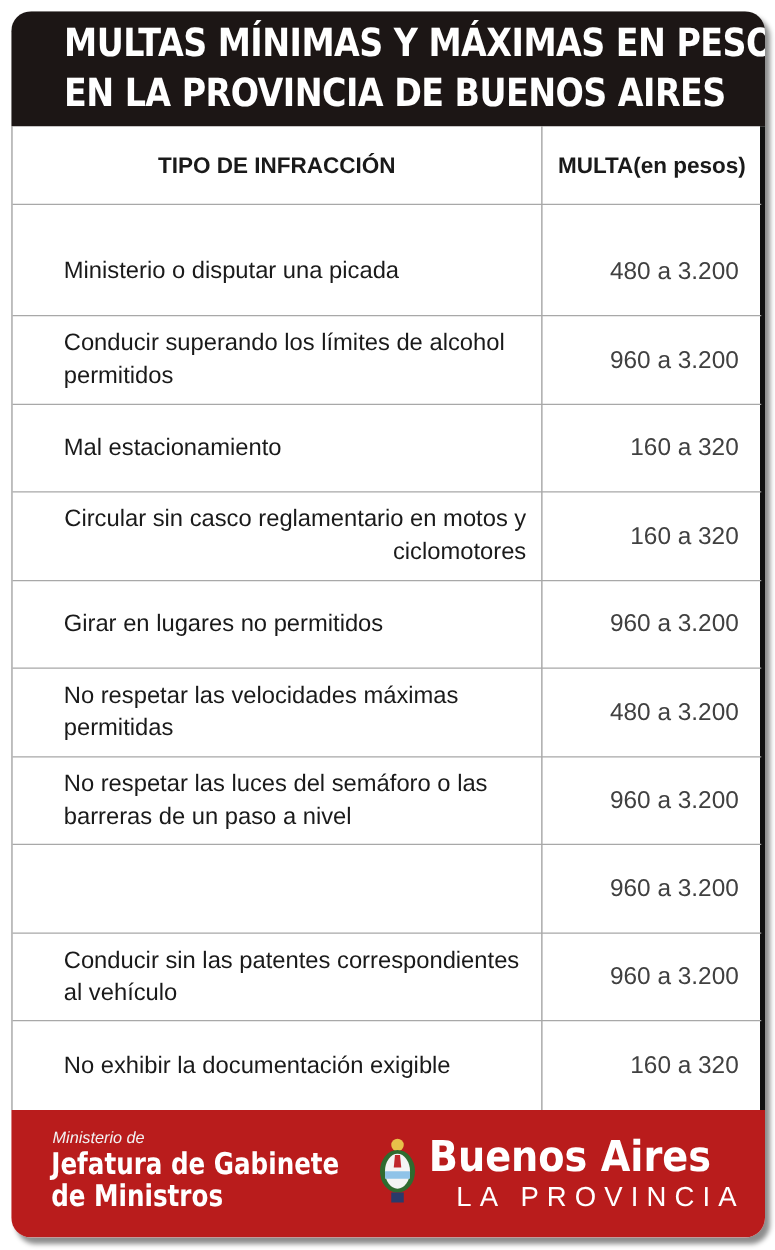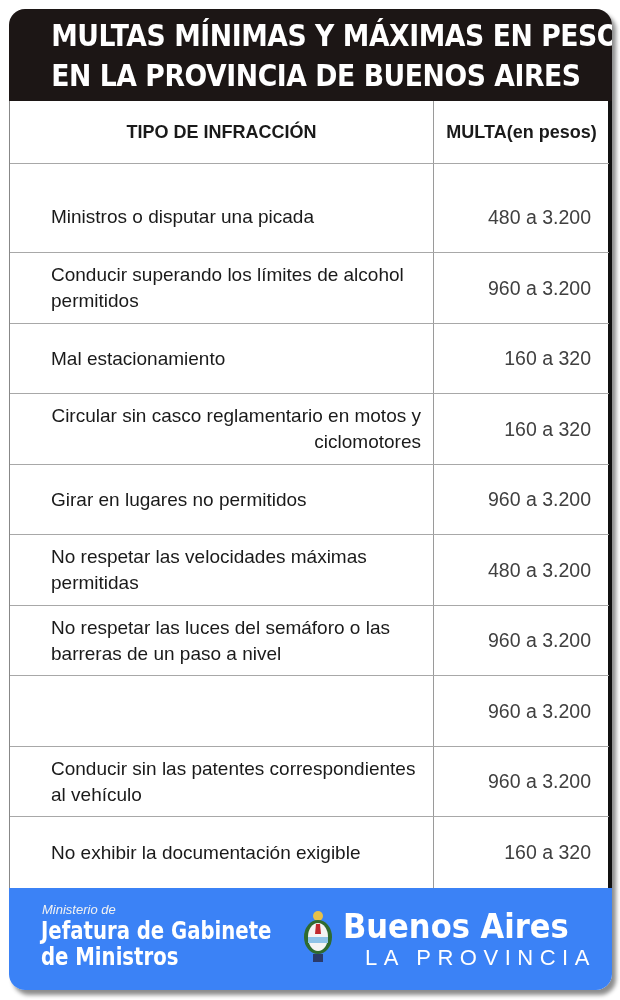--- a/index.html
+++ b/index.html
@@ -46,21 +46,21 @@
       display: flex; align-items: center; justify-content: center;
       font-weight: bold; font-size: 18px; color: #1a1a1a;
     }
     .hdr-fine {
       position: absolute; left: 424px; right: 0; top: 0; bottom: 0;
       display: flex; flex-direction: row; align-items: center; justify-content: center;
       font-weight: bold; font-size: 18px; line-height: 24px; color: #1a1a1a;
     }
     .footer {
       position: absolute; left: 0; top: 879px; width: 603px; height: 102px;
-      background: #3b82f6; color: #ffffff;
+      background: #b91c1c; color: #ffffff;
     }
     .ministerio-small {
       position: absolute; left: 33px; top: 14px; font-size: 13px; font-style: italic; color: #f2f2f2;
     }
     .ministerio-big {
       position: absolute; left: 32px; top: 30px; font-family: "DejaVu Sans", sans-serif;
       font-weight: bold; font-size: 24px; line-height: 26px;
       transform: scaleX(0.82); transform-origin: left top; white-space: nowrap;
     }
     .crest {
@@ -91,21 +91,21 @@
 
     <div class="row" style="top:0;height:63px;">
       <div class="hdr-type">TIPO DE INFRACCIÓN</div>
       <div class="hdr-fine">
         <span>MULTA</span>
         <span>(en pesos)</span>
       </div>
     </div>
 
     <div class="row" style="top:81px;height:71px;">
-      <div class="cell-type">Ministros o disputar una picada</div>
+      <div class="cell-type">Ministerio o disputar una picada</div>
       <div class="cell-fine">480 a 3.200</div>
     </div>
     <div class="row" style="top:152px;height:71px;">
       <div class="cell-type">Conducir superando los límites de alcohol permitidos</div>
       <div class="cell-fine">960 a 3.200</div>
     </div>
     <div class="row" style="top:223px;height:70px;">
       <div class="cell-type">Mal estacionamiento</div>
       <div class="cell-fine">160 a 320</div>
     </div>

